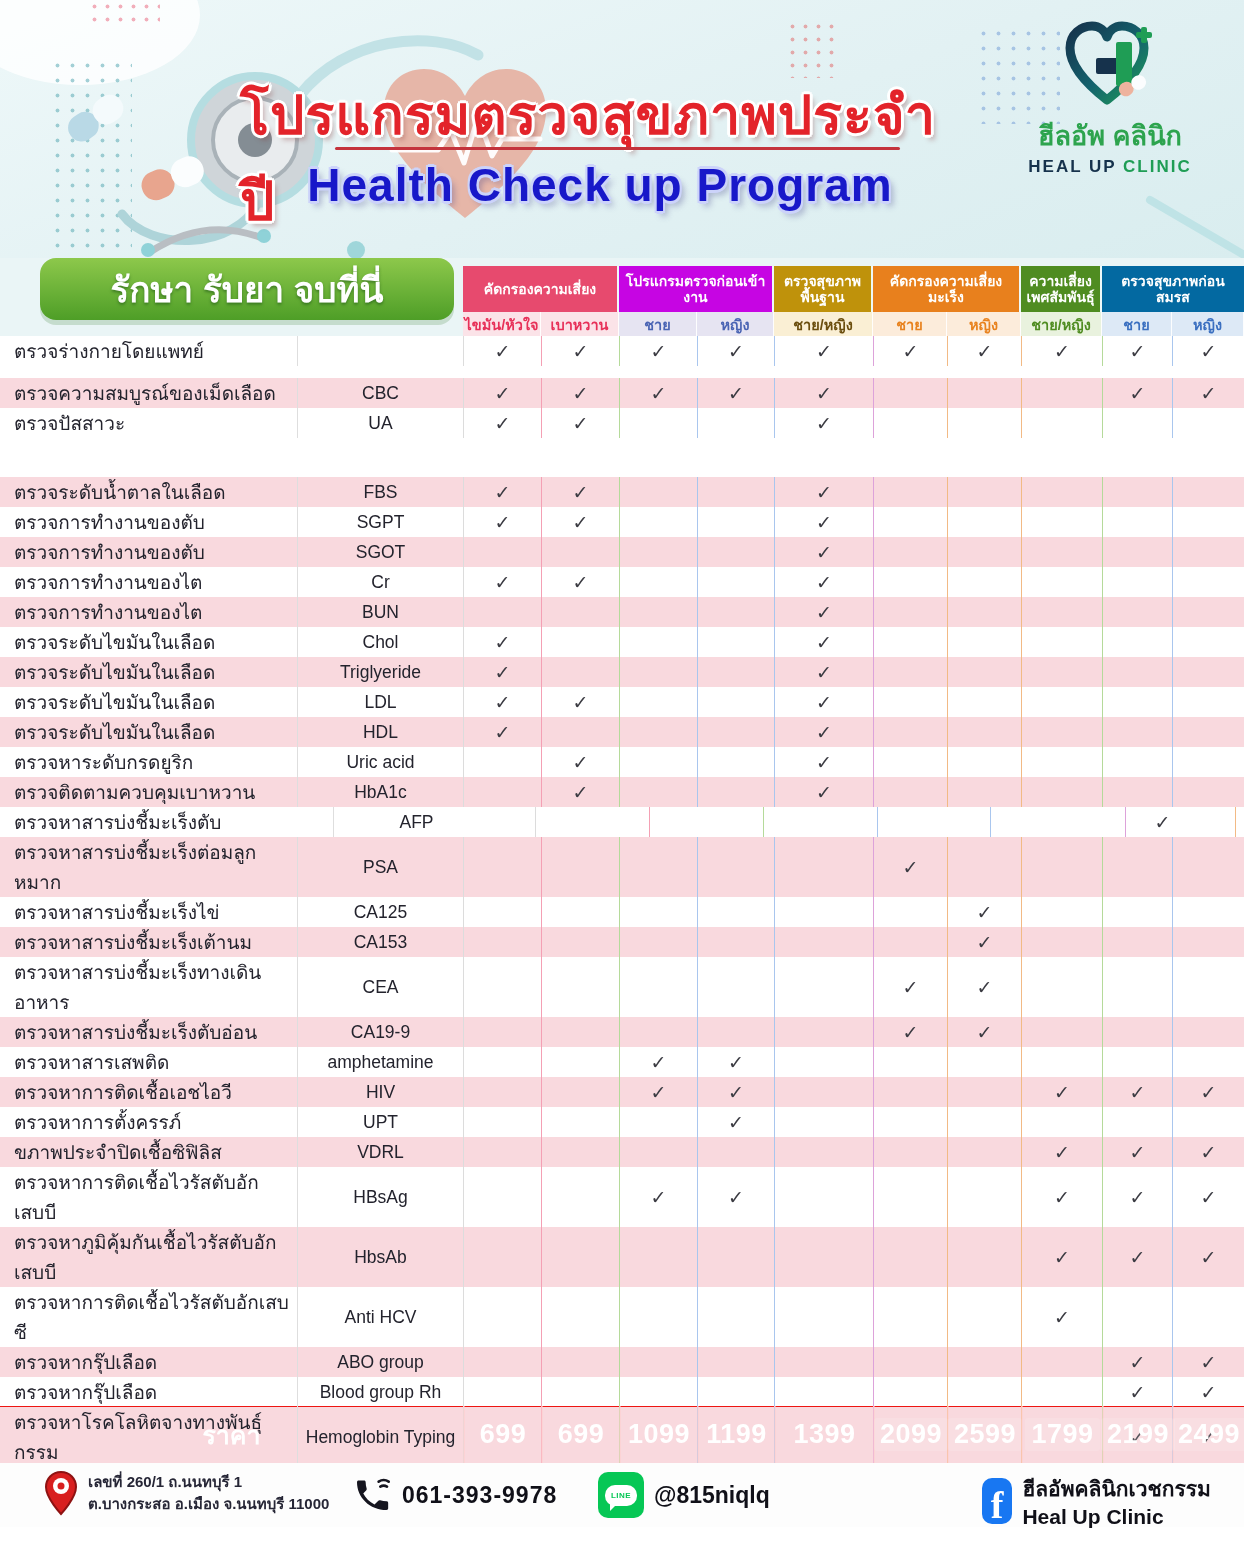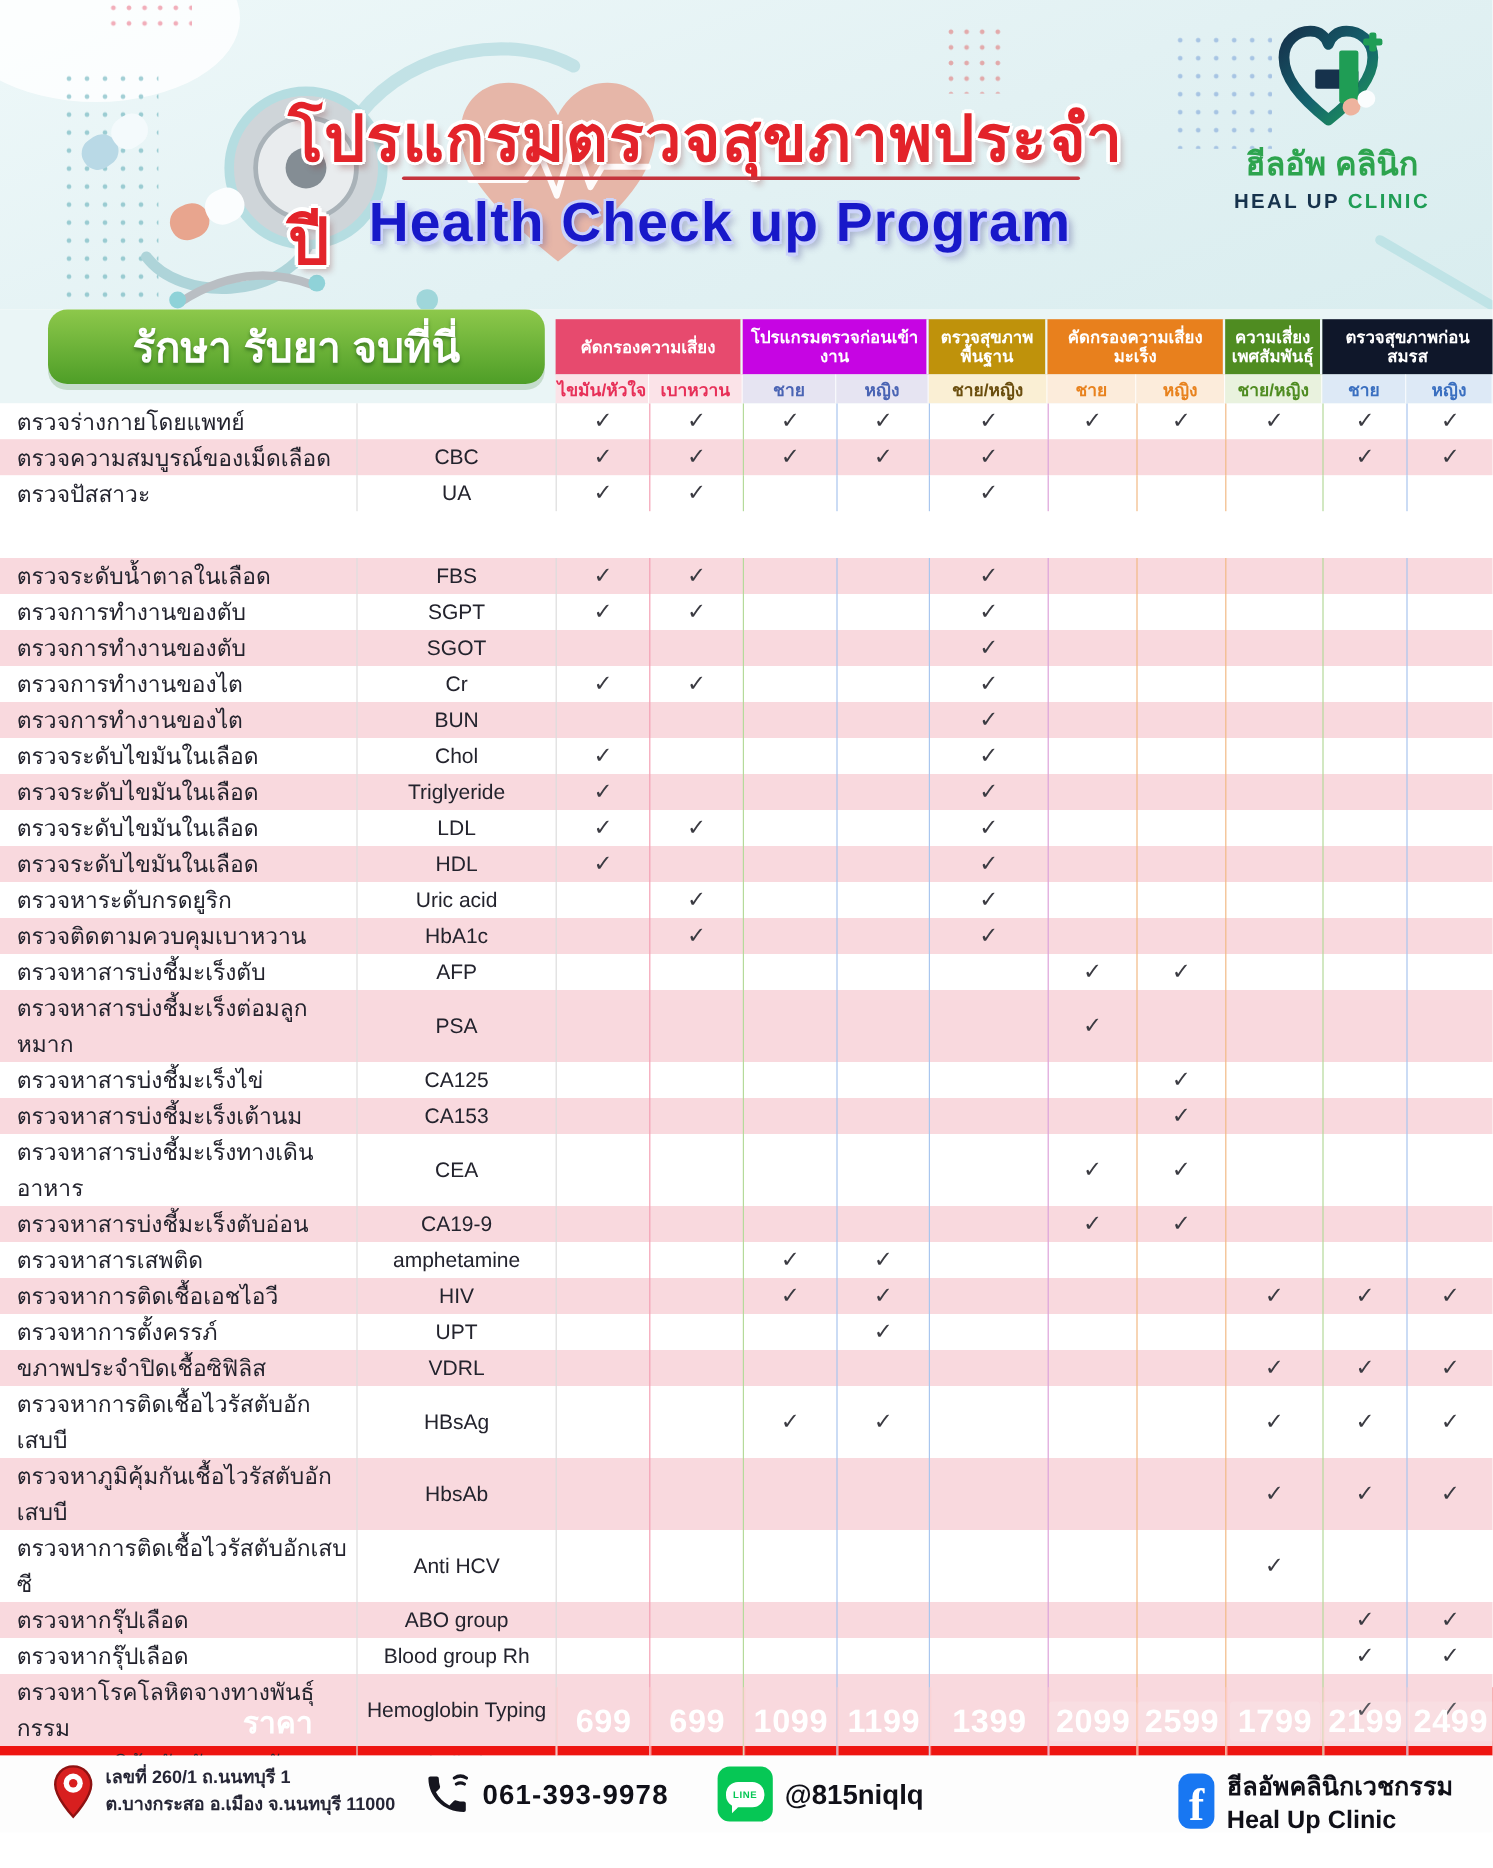--- a/index.html
+++ b/index.html
@@ -190,21 +190,21 @@
             <div class="gsub" style="width: 74px; background: rgb(252, 236, 219); color: rgb(232, 130, 30);">หญิง</div>
           </div>
         </div>
         <div class="group" style="width: 81px;">
           <div class="ghead" style="background: rgb(79, 140, 33);">ความเสี่ยงเพศสัมพันธุ์</div>
           <div class="gsubs">
             <div class="gsub" style="width: 81px; background: rgb(233, 242, 222); color: rgb(79, 140, 33);">ชาย/หญิง</div>
           </div>
         </div>
         <div class="group" style="width: 142px;">
-          <div class="ghead" style="background: #0f172a;">ตรวจสุขภาพก่อนสมรส</div>
+          <div class="ghead" style="background: #0369a1;">ตรวจสุขภาพก่อนสมรส</div>
           <div class="gsubs">
             <div class="gsub" style="width: 70px; background: rgb(221, 233, 246); color: rgb(58, 111, 192);">ชาย</div>
             <div class="gsub" style="width: 72px; background: rgb(221, 233, 246); color: rgb(58, 111, 192);">หญิง</div>
           </div>
         </div>
       </div>
   </div>
 
 
   <div class="tbody">
@@ -215,21 +215,21 @@
         <div class="cell-chk" style="border-left: 1px solid rgb(244, 160, 180);">✓</div>
         <div class="cell-chk" style="border-left: 1px solid rgb(181, 218, 154);">✓</div>
         <div class="cell-chk" style="border-left: 1px solid rgb(169, 198, 238);">✓</div>
         <div class="cell-chk" style="border-left: 1px solid rgb(169, 198, 238);">✓</div>
         <div class="cell-chk" style="border-left: 1px solid rgb(221, 162, 218);">✓</div>
         <div class="cell-chk" style="border-left: 1px solid rgb(242, 186, 133);">✓</div>
         <div class="cell-chk" style="border-left: 1px solid rgb(242, 186, 133);">✓</div>
         <div class="cell-chk" style="border-left: 1px solid rgb(181, 218, 154);">✓</div>
         <div class="cell-chk" style="border-left: 1px solid rgb(169, 198, 238);">✓</div>
       </div>
-      <div class="trow alt" style="grid-template-columns: 297px 166px 78px 78px 78px 77px 99px 74px 74px 81px 70px 72px;">
+      <div class="trow alt" style="grid-template-columns: 297px 166px 78px 78px 78px 77px 99px 74px 74px 81px 70px 72px; margin-top: 12px;">
         <div class="cell-name">ตรวจความสมบูรณ์ของเม็ดเลือด</div>
         <div class="cell-code">CBC</div>
         <div class="cell-chk" style="border-left: 1px solid rgb(220, 220, 220);">✓</div>
         <div class="cell-chk" style="border-left: 1px solid rgb(244, 160, 180);">✓</div>
         <div class="cell-chk" style="border-left: 1px solid rgb(181, 218, 154);">✓</div>
         <div class="cell-chk" style="border-left: 1px solid rgb(169, 198, 238);">✓</div>
         <div class="cell-chk" style="border-left: 1px solid rgb(169, 198, 238);">✓</div>
         <div class="cell-chk" style="border-left: 1px solid rgb(221, 162, 218);"></div>
         <div class="cell-chk" style="border-left: 1px solid rgb(242, 186, 133);"></div>
         <div class="cell-chk" style="border-left: 1px solid rgb(242, 186, 133);"></div>
@@ -397,21 +397,21 @@
         <div class="cell-chk" style="border-left: 1px solid rgb(244, 160, 180);">✓</div>
         <div class="cell-chk" style="border-left: 1px solid rgb(181, 218, 154);"></div>
         <div class="cell-chk" style="border-left: 1px solid rgb(169, 198, 238);"></div>
         <div class="cell-chk" style="border-left: 1px solid rgb(169, 198, 238);">✓</div>
         <div class="cell-chk" style="border-left: 1px solid rgb(221, 162, 218);"></div>
         <div class="cell-chk" style="border-left: 1px solid rgb(242, 186, 133);"></div>
         <div class="cell-chk" style="border-left: 1px solid rgb(242, 186, 133);"></div>
         <div class="cell-chk" style="border-left: 1px solid rgb(181, 218, 154);"></div>
         <div class="cell-chk" style="border-left: 1px solid rgb(169, 198, 238);"></div>
       </div>
-      <div class="trow" style="grid-template-columns: 297px 166px 78px 78px 78px 77px 99px 74px 74px 81px 70px 72px;">
+      <div class="trow" style="grid-template-columns: 297px 166px 78px 78px 78px 77px 99px 74px 74px 81px 70px 72px; gap: 36px;">
         <div class="cell-name">ตรวจหาสารบ่งชี้มะเร็งตับ</div>
         <div class="cell-code">AFP</div>
         <div class="cell-chk" style="border-left: 1px solid rgb(220, 220, 220);"></div>
         <div class="cell-chk" style="border-left: 1px solid rgb(244, 160, 180);"></div>
         <div class="cell-chk" style="border-left: 1px solid rgb(181, 218, 154);"></div>
         <div class="cell-chk" style="border-left: 1px solid rgb(169, 198, 238);"></div>
         <div class="cell-chk" style="border-left: 1px solid rgb(169, 198, 238);"></div>
         <div class="cell-chk" style="border-left: 1px solid rgb(221, 162, 218);">✓</div>
         <div class="cell-chk" style="border-left: 1px solid rgb(242, 186, 133);">✓</div>
         <div class="cell-chk" style="border-left: 1px solid rgb(242, 186, 133);"></div>

